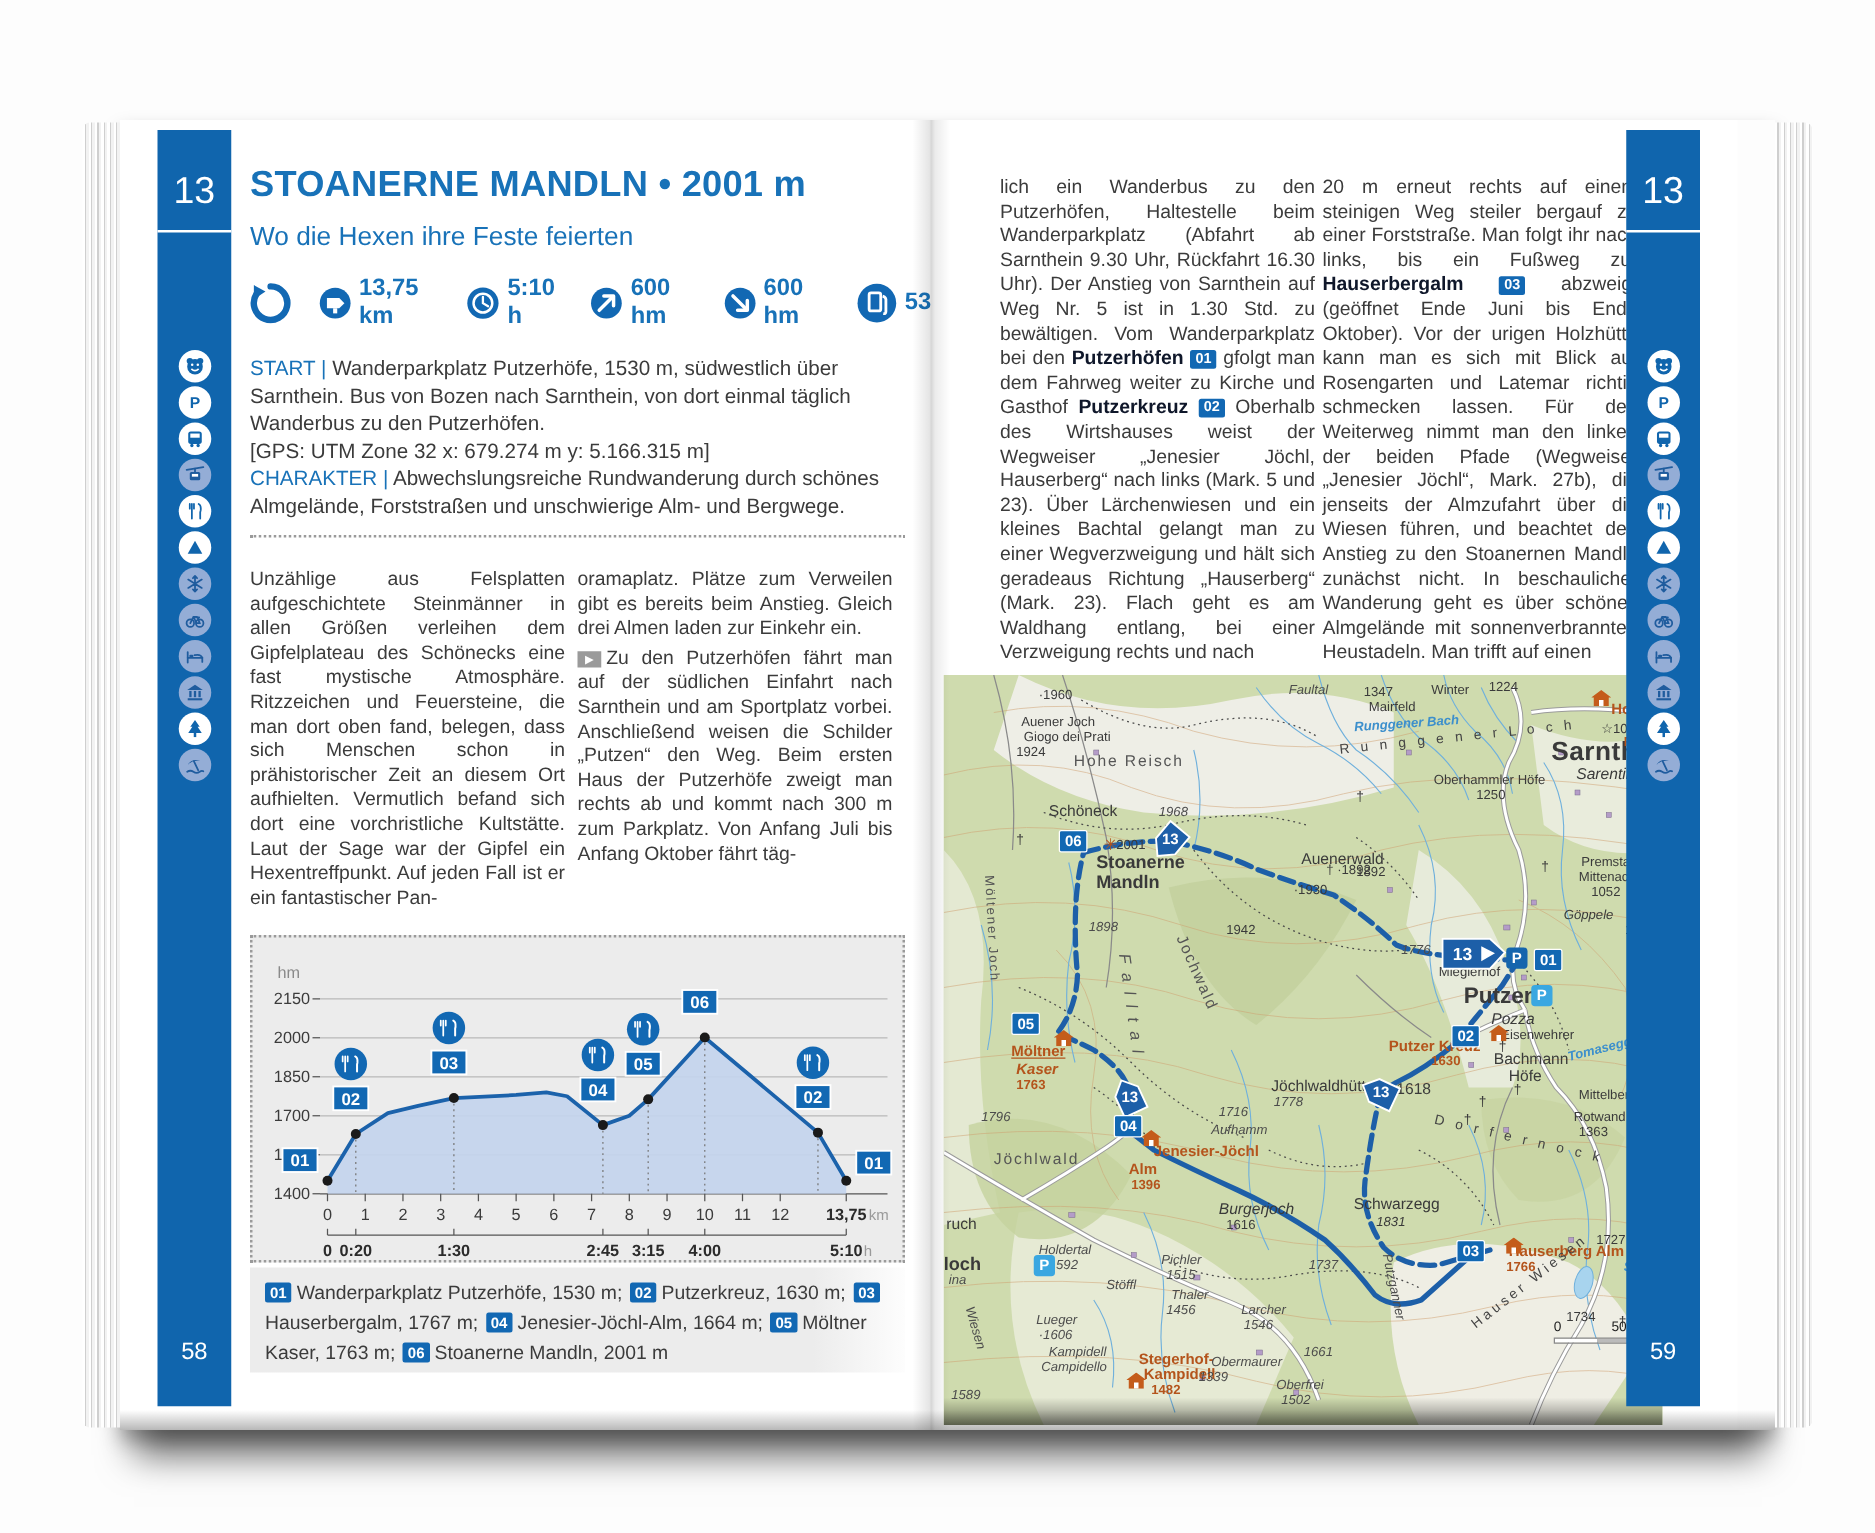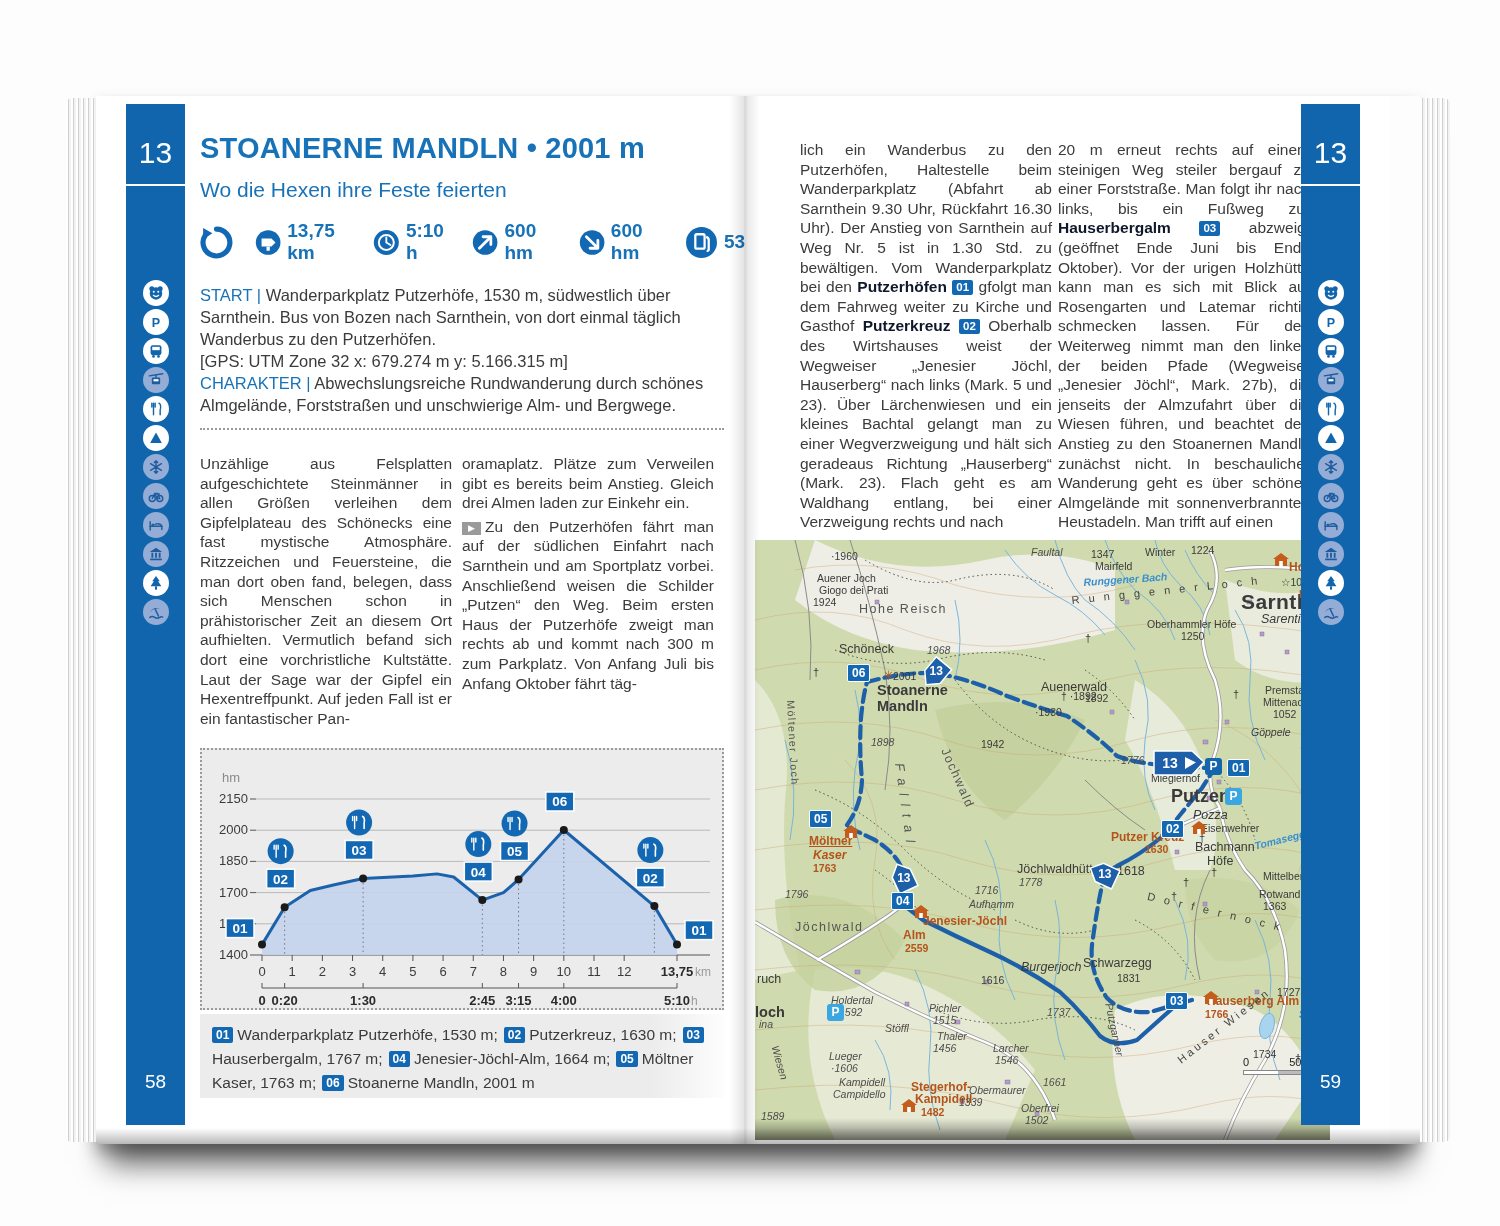--- a/index.html
+++ b/index.html
@@ -656,28 +656,28 @@
             <div class="ml sm" style="left: 508px; top: 330px;">Mittelberg</div>
             <div class="ml sm" style="left: 504px; top: 348px;">Rotwand</div>
             <div class="ml sm" style="left: 508px; top: 360px; text-align: center;">1363</div>
             <div class="ml sp2" style="left: 394px; top: 350px; transform: rotate(13deg);">D o r f e r n o c k</div>
             <div class="ml it" style="left: 30px; top: 348px;">1796</div>
             <div class="ml md sp" style="left: 40px; top: 380px;">Jöchlwald</div>
             <div class="ml it" style="left: 220px; top: 344px;">1716</div>
             <div class="ml it" style="left: 214px; top: 358px;">Aufhamm</div>
             <div class="ml hut" style="left: 168px; top: 374px;">Jenesier-Jöchl</div>
             <div class="ml hut" style="left: 148px; top: 388px;">Alm</div>
-            <div class="ml hut sm2" style="left: 150px; top: 402px;">2559</div>
+            <div class="ml hut sm2" style="left: 150px; top: 402px;">1396</div>
             <div class="ml hut" style="left: 54px; top: 294px; text-decoration: underline;">Möltner</div>
             <div class="ml hut" style="left: 58px; top: 308px; font-style: italic;">Kaser</div>
             <div class="ml hut sm2" style="left: 58px; top: 322px;">1763</div>
-            <div class="ml md it0" style="left: 220px; top: 420px; margin-left: 46px;">Burgerjoch</div>
+            <div class="ml md it0" style="left: 220px; top: 420px;">Burgerjoch</div>
             <div class="ml sm" style="left: 226px; top: 434px;">1616</div>
             <div class="ml md" style="left: 328px; top: 416px;">Schwarzegg</div>
-            <div class="ml sm" style="left: 362px; top: 432px;">1831</div>
+            <div class="ml sm" style="left: 346px; top: 432px; font-style: italic;">1831</div>
             <div class="ml it" style="left: 360px; top: 462px; transform: rotate(78deg);">Putzganner</div>
             <div class="ml hut" style="left: 452px; top: 454px;">Hauserberg Alm</div>
             <div class="ml hut sm2" style="left: 450px; top: 468px;">1766</div>
             <div class="ml sm" style="left: 522px; top: 446px;">1727</div>
             <div class="ml wat" style="left: 544px; top: 468px;">Stallner</div>
             <div class="ml sm" style="left: 498px; top: 508px;">1734</div>
             <div class="ml it" style="left: 292px; top: 466px;">1737</div>
             <div class="ml sp2" style="left: 420px; top: 516px; transform: rotate(-38deg);">Hauser Wiesen</div>
             <div class="ml it" style="left: 76px; top: 454px;">Holdertal</div>
             <div class="ml it" style="left: 84px; top: 466px;">1592</div>

